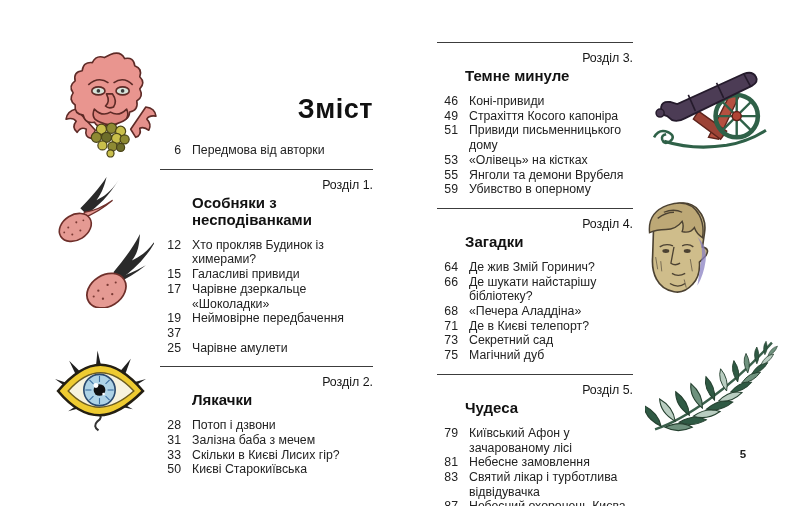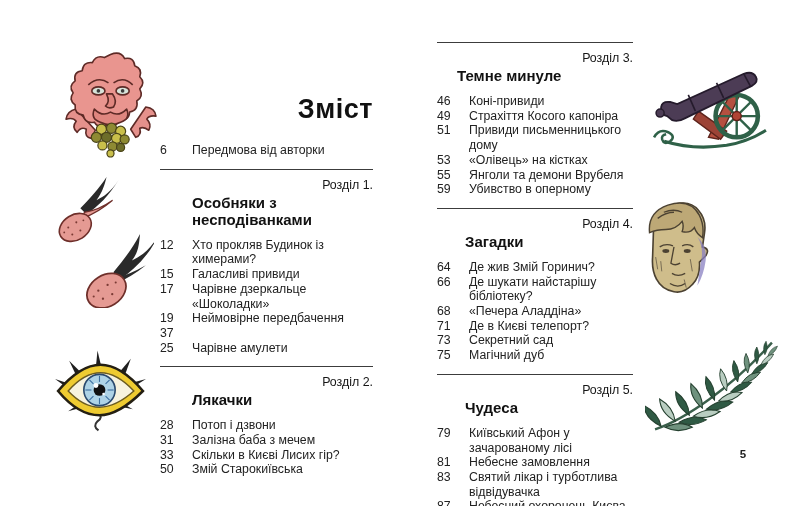--- a/index.html
+++ b/index.html
@@ -18,21 +18,21 @@
   .toc-title{
     margin:0 0 17px 0;
     font-size:27px;font-weight:700;color:#111;
     text-align:right;letter-spacing:.5px;
   }
   .divider{border-top:1px solid #3c3c3c;margin:11px 0 8px 0;}
   .kicker{font-size:12.4px;line-height:14px;color:#161616;margin-left:32px;text-align:right;}
   .sec-title{font-size:15px;font-weight:700;line-height:17px;color:#111;margin:2px 0 10px 32px;}
   .entries{margin-top:9px;}
   .toc-row{display:flex;font-size:12.3px;line-height:14.7px;color:#222;}
-  .toc-row .num{flex:none;width:21px;text-align:left;margin-right:11px;}
+  .toc-row .num{flex:none;width:21px;text-align:right;margin-right:11px;}
   .toc-row .txt{flex:1;}
   .l2{display:block;}
   .front{margin-top:18px;}
   .page-num{
     position:absolute;left:728px;top:448px;width:30px;
     font-size:11.5px;font-weight:700;color:#222;text-align:center;
   }
 </style>
 </head>
 <body>
@@ -264,33 +264,33 @@
             <span class="txt"><span>Залізна баба з мечем</span></span>
           </div>
 
           <div class="toc-row">
             <span class="num">33</span>
             <span class="txt"><span>Скільки в Києві Лисих гір?</span></span>
           </div>
 
           <div class="toc-row">
             <span class="num">50</span>
-            <span class="txt"><span>Змій Старокиївська</span></span>
+            <span class="txt"><span>Києві Старокиївська</span></span>
           </div>
 
         </div>
     </div>
   </div>
 
   <div class="col col-right">
     <div class="divider" style="margin-top:8px"></div>
 
     <div class="section">
       <div class="kicker" style="margin-left:28px">Розділ 3.</div>
-      <div class="sec-title" style="margin-left:20px">Темне минуле</div>
+      <div class="sec-title" style="margin-left:28px">Темне минуле</div>
       <div class="entries">
 
           <div class="toc-row">
             <span class="num">46</span>
             <span class="txt"><span>Коні-привиди</span></span>
           </div>
 
           <div class="toc-row">
             <span class="num">49</span>
             <span class="txt"><span>Страхіття Косого капоніра</span></span>

